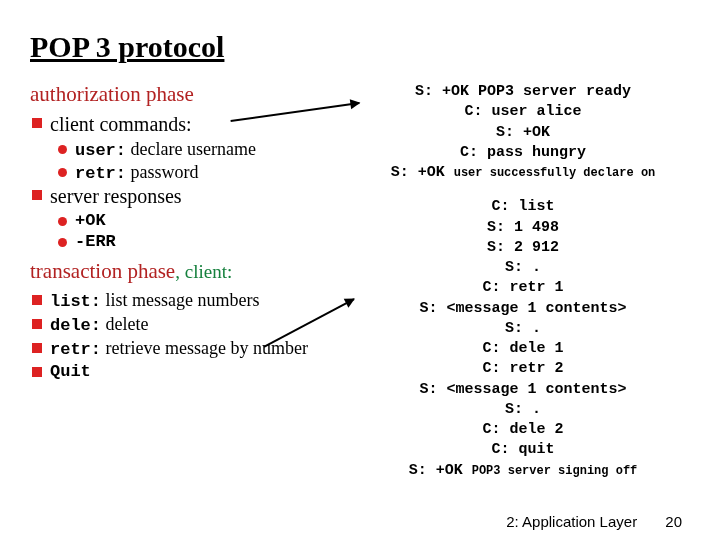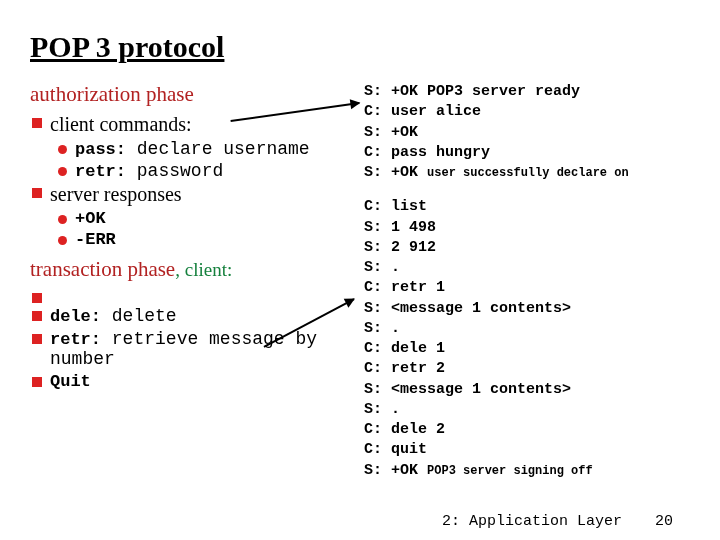--- a/index.html
+++ b/index.html
@@ -13,48 +13,48 @@
   }
   .title {
     font-family: Georgia, "Times New Roman", serif;
     font-size: 30px;
     font-weight: bold;
     text-decoration: underline;
     margin-bottom: 18px;
   }
   .columns {
     display: flex;
-    gap: 24px;
+    gap: 6px;
   }
   .left { width: 310px; }
   .right { flex: 1; }
   .subhead {
     font-family: Georgia, "Times New Roman", serif;
     font-size: 21px;
     color: #b22222;
     margin-bottom: 6px;
   }
   .subhead .black { color: #15803d; font-size: 19px; }
   .bullet-list { list-style: none; margin-left: 2px; }
   .bullet-list li { display: flex; align-items: flex-start; margin-bottom: 3px; }
   .sq { display:inline-block; width:10px; height:10px; background:#d22; margin-right:8px; margin-top:5px; flex-shrink:0; }
   .bullet-text { font-family: Georgia, "Times New Roman", serif; font-size: 20px; }
   .sub-list { list-style: none; margin-left: 28px; }
   .sub-list li { display:flex; align-items:flex-start; margin-bottom:2px; }
   .circ { display:inline-block; width:9px; height:9px; border-radius:50%; background:#d22; margin-right:8px; margin-top:6px; flex-shrink:0; }
   .mono { font-family: "Courier New", monospace; font-weight: bold; font-size: 17px; }
-  .serif { font-family: Liberation Mono, monospace; font-size: 18px; }
-  .sess-block { margin-bottom: 14px; }
+  .serif { font-family: Liberation Serif, serif; font-size: 18px; }
+  .sess-block { margin-bottom: 14px; text-align: center; }
   .sess-line { font-family: "Courier New", monospace; font-weight: bold; font-size: 15px; line-height: 1.35; white-space: nowrap; }
   .sess-small { font-size: 12px; }
   .footer {
     position: absolute;
     bottom: 10px;
-    right: 47px;
-    font-family: Liberation Mono, monospace;
+    right: 38px;
+    font-family: Liberation Sans, sans-serif;
     font-size: 15px;
     margin-left: 12px;
   }
   .pagenum { color:#000; margin-left: 24px; }
   
   .arrow {
     position: absolute;
     height: 2px;
     background: #000;
   }
@@ -81,21 +81,21 @@
     <div class="subhead">authorization phase</div>
     <ul class="bullet-list">
       <li>
           <span class="sq"></span>
           <span class="bullet-text">client commands:</span>
         </li>
     </ul>
     <ul class="sub-list">
       <li>
           <span class="circ"></span>
-          <span><span class="mono">pass:</span><span class="serif"> declare username</span></span>
+          <span><span class="mono">user:</span><span class="serif"> declare username</span></span>
         </li>
       <li>
           <span class="circ"></span>
           <span><span class="mono">retr:</span><span class="serif"> password</span></span>
         </li>
     </ul>
     <ul class="bullet-list">
       <li>
           <span class="sq"></span>
           <span class="bullet-text">server responses</span>
@@ -111,20 +111,21 @@
           <span class="mono">-ERR</span>
         </li>
     </ul>
 
     <div class="subhead" style="margin-top:8px">
       <span>transaction phase</span><span class="black">, client:</span>
     </div>
     <ul class="bullet-list">
       <li>
           <span class="sq"></span>
+          <span><span class="mono">list:</span><span class="serif"> list message numbers</span></span>
         </li>
       <li>
           <span class="sq"></span>
           <span><span class="mono">dele:</span><span class="serif"> delete</span></span>
         </li>
       <li>
           <span class="sq"></span>
           <span><span class="mono">retr:</span><span class="serif"> retrieve message by number</span></span>
         </li>
       <li>

